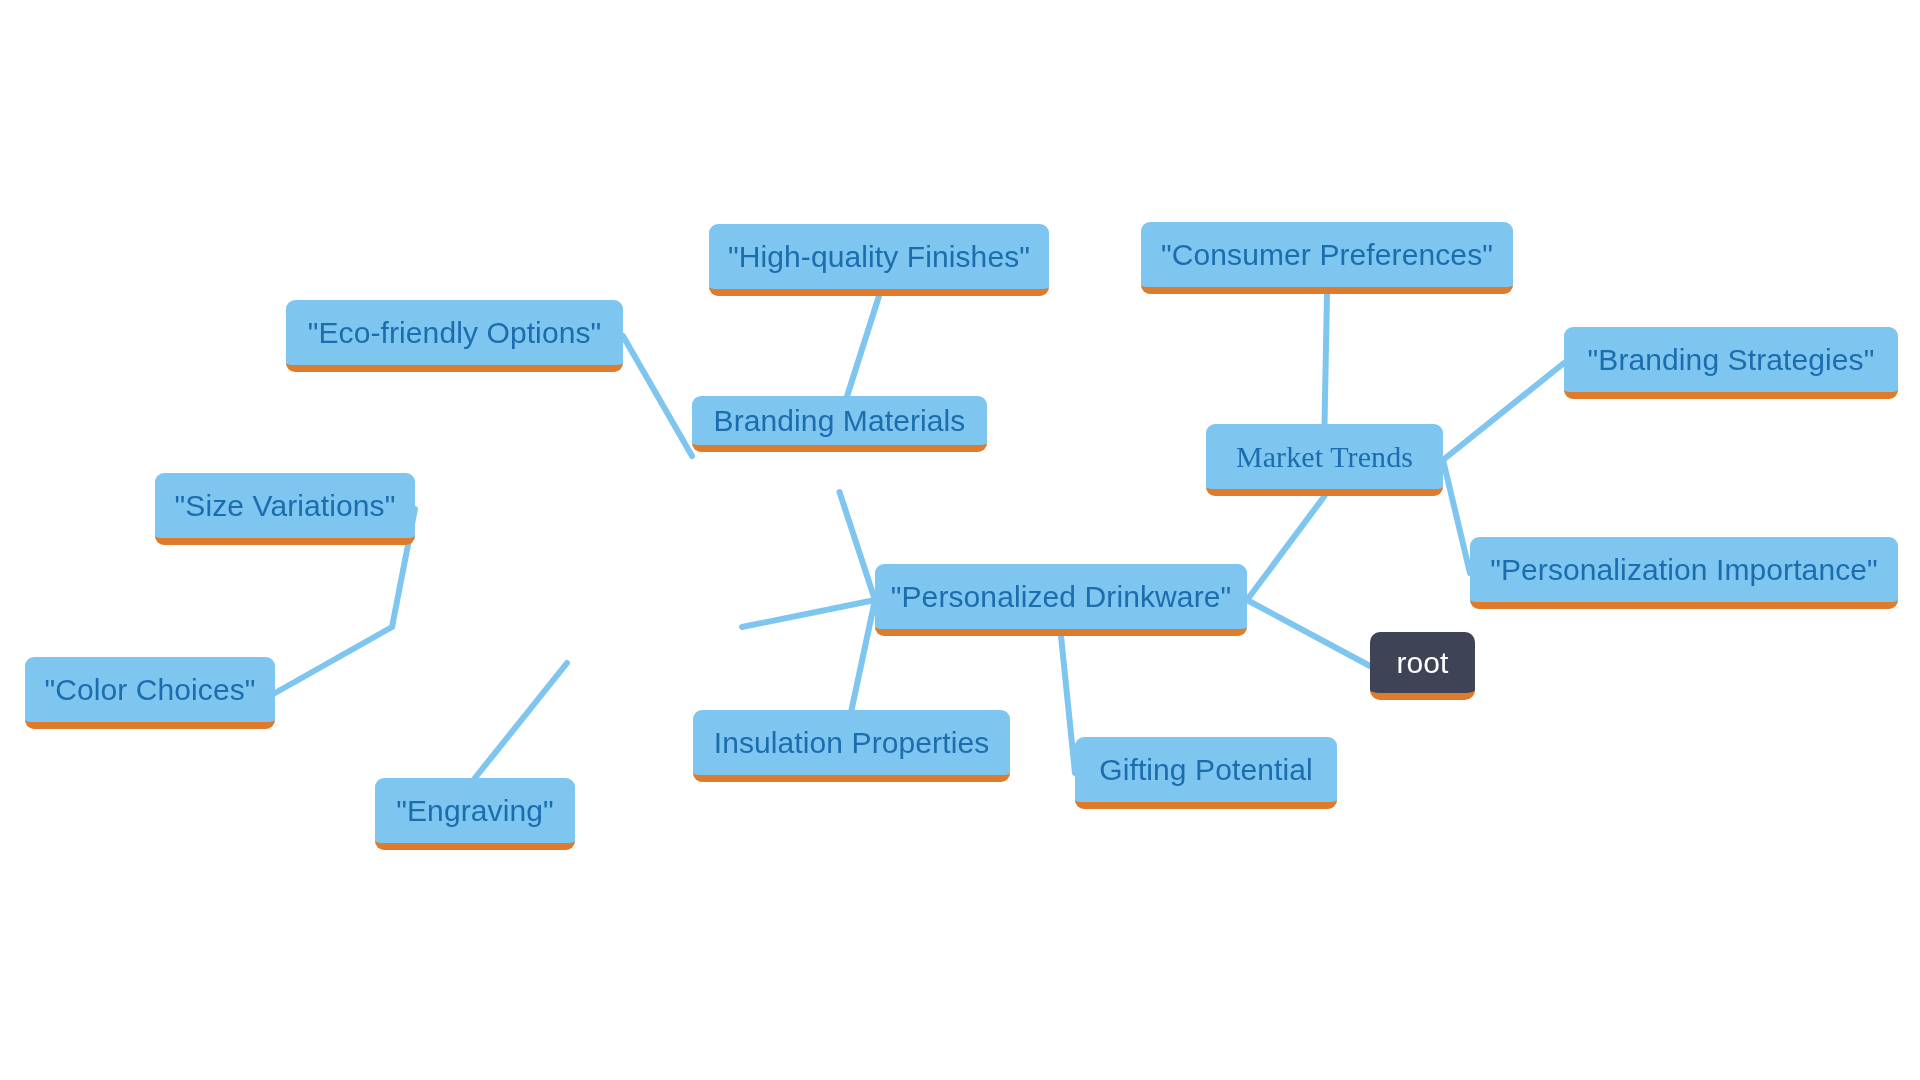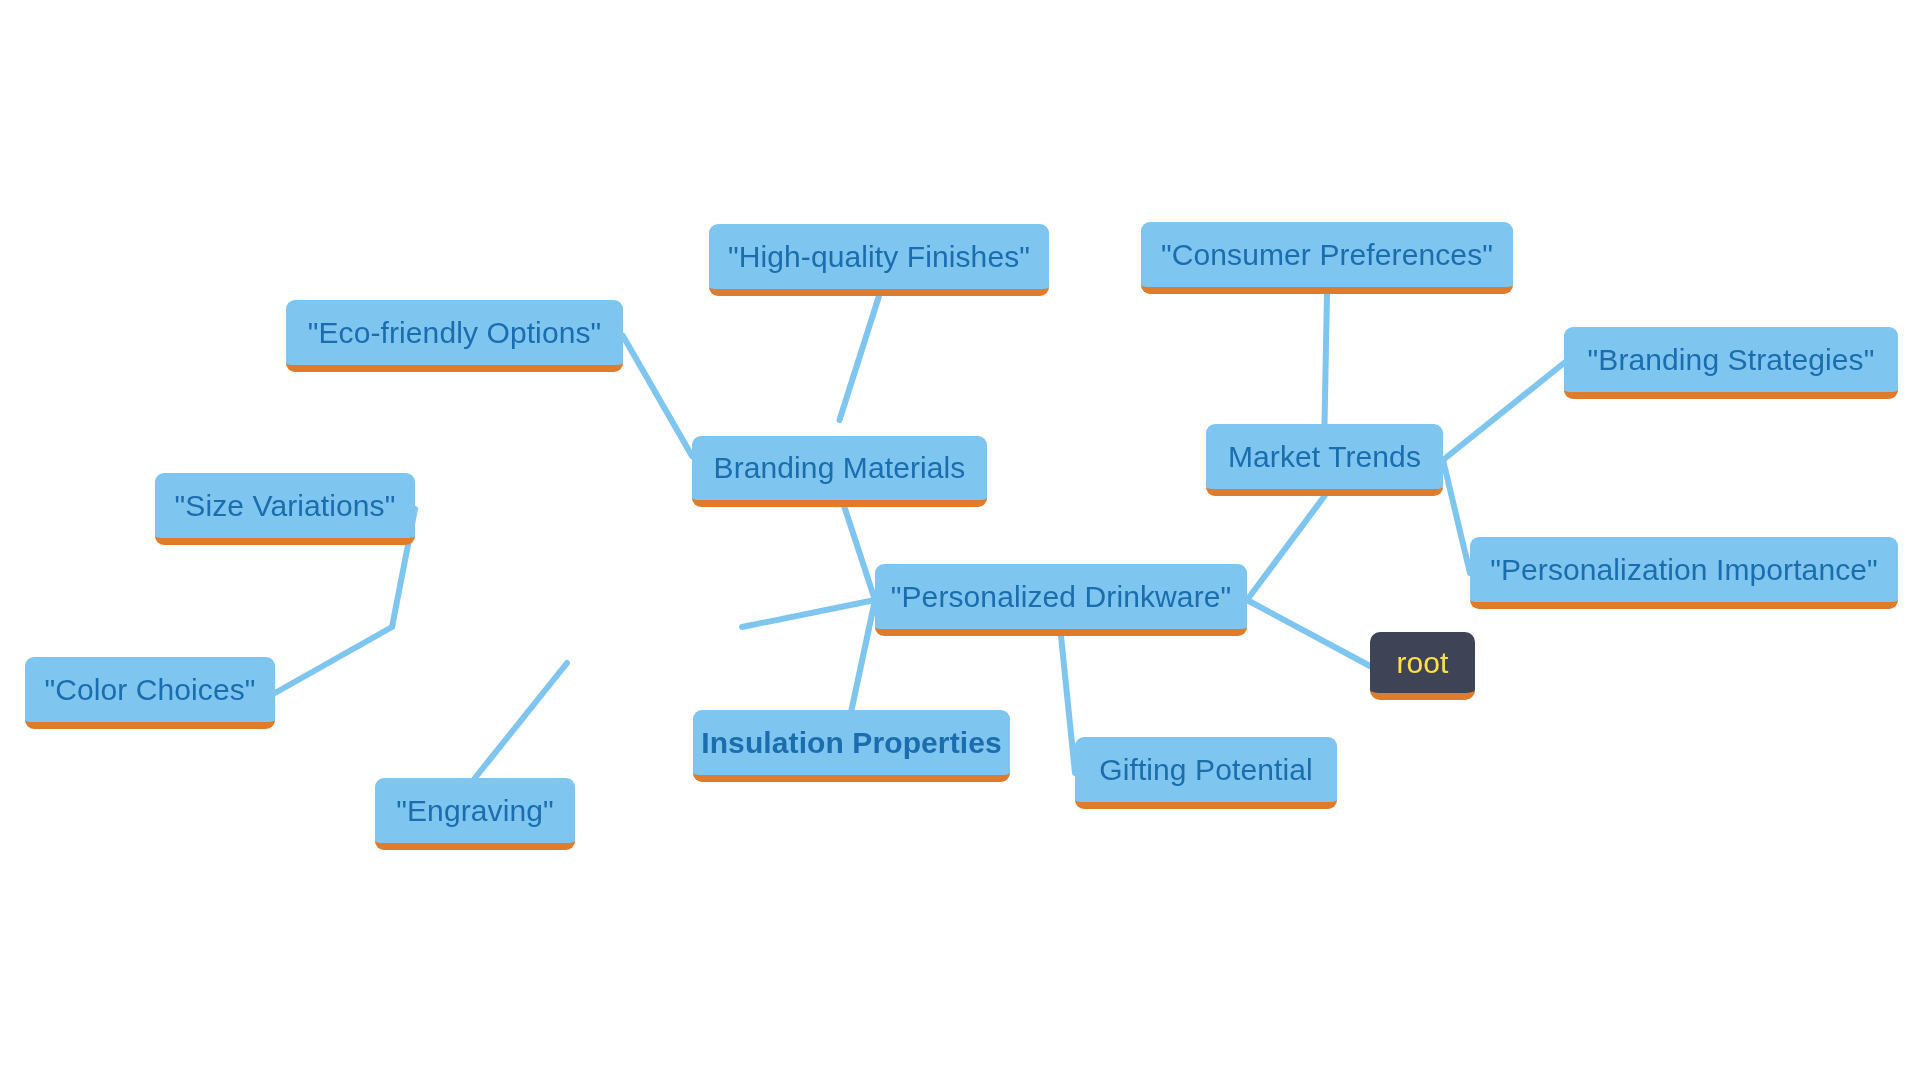--- a/index.html
+++ b/index.html
@@ -44,21 +44,21 @@
     font-size: 30px;
     line-height: 1;
     letter-spacing: 0.1px;
   }
   .node.root-node {
     background: #3f4356;
     border-bottom: 7px solid #e07b2c;
     border-radius: 10px;
   }
   .node.root-node .node-label {
-    color: #fde047;
+    color: #ffffff;
   }
 </style>
 </head>
 <body>
 
 <div id="mindmap-canvas">
 
   <svg id="edge-layer" viewBox="0 0 1920 1080">
       <line x1="1370" y1="666" x2="1247" y2="600" stroke="#7ec5ef" stroke-width="6" stroke-linecap="round"></line>
       <line x1="875" y1="600" x2="839.5" y2="492" stroke="#7ec5ef" stroke-width="6" stroke-linecap="round"></line>
@@ -73,33 +73,33 @@
       <line x1="1443" y1="460" x2="1470" y2="573" stroke="#7ec5ef" stroke-width="6" stroke-linecap="round"></line>
       <line x1="392" y1="627" x2="415" y2="509" stroke="#7ec5ef" stroke-width="6" stroke-linecap="round"></line>
       <line x1="392" y1="627" x2="275" y2="693" stroke="#7ec5ef" stroke-width="6" stroke-linecap="round"></line>
       <line x1="567" y1="663" x2="475" y2="778" stroke="#7ec5ef" stroke-width="6" stroke-linecap="round"></line>
     </svg>
 
   <div class="node" id="node-personalized_drinkware" style="left: 875px; top: 564px; width: 372px; height: 72px;">
     <span class="node-label">"Personalized Drinkware"</span>
   </div>
 
-  <div class="node" id="node-branding_materials" style="left: 692px; top: 436px; width: 295px; height: 71px;">
+  <div class="node" id="node-branding_materials" style="left: 692px; top: 396px; width: 295px; height: 56px;">
     <span class="node-label">Branding Materials</span>
   </div>
 
   <div class="node" id="node-high_quality_finishes" style="left: 709px; top: 224px; width: 340px; height: 72px;">
     <span class="node-label">"High-quality Finishes"</span>
   </div>
 
   <div class="node" id="node-eco_friendly_options" style="left: 286px; top: 300px; width: 337px; height: 72px;">
     <span class="node-label">"Eco-friendly Options"</span>
   </div>
 
-  <div class="node" id="node-market_trends" style="left: 1206px; top: 424px; width: 237px; height: 72px;">
+  <div class="node" id="node-market_trends" style="left: 1206px; top: 424px; width: 237px; height: 72px; font-family: Liberation Serif, serif;">
     <span class="node-label">Market Trends</span>
   </div>
 
   <div class="node" id="node-consumer_preferences" style="left: 1141px; top: 222px; width: 372px; height: 72px;">
     <span class="node-label">"Consumer Preferences"</span>
   </div>
 
   <div class="node" id="node-branding_strategies" style="left: 1564px; top: 327px; width: 334px; height: 72px;">
     <span class="node-label">"Branding Strategies"</span>
   </div>
@@ -114,21 +114,21 @@
   </div>
 
   <div class="node" id="node-color_choices" style="left: 25px; top: 657px; width: 250px; height: 72px;">
     <span class="node-label">"Color Choices"</span>
   </div>
 
   <div class="node" id="node-engraving" style="left: 375px; top: 778px; width: 200px; height: 72px;">
     <span class="node-label">"Engraving"</span>
   </div>
 
-  <div class="node" id="node-insulation_properties" style="left: 693px; top: 710px; width: 317px; height: 72px; font-weight: bold;">
+  <div class="node" id="node-insulation_properties" style="left: 693px; top: 710px; width: 317px; height: 72px;">
     <span class="node-label">Insulation Properties</span>
   </div>
 
   <div class="node" id="node-gifting_potential" style="left: 1075px; top: 737px; width: 262px; height: 72px; justify-content: center;">
     <span class="node-label">Gifting Potential</span>
   </div>
 
   <div class="node root-node" id="node-root" style="left: 1370px; top: 632px; width: 105px; height: 68px;">
     <span class="node-label">root</span>
   </div>

